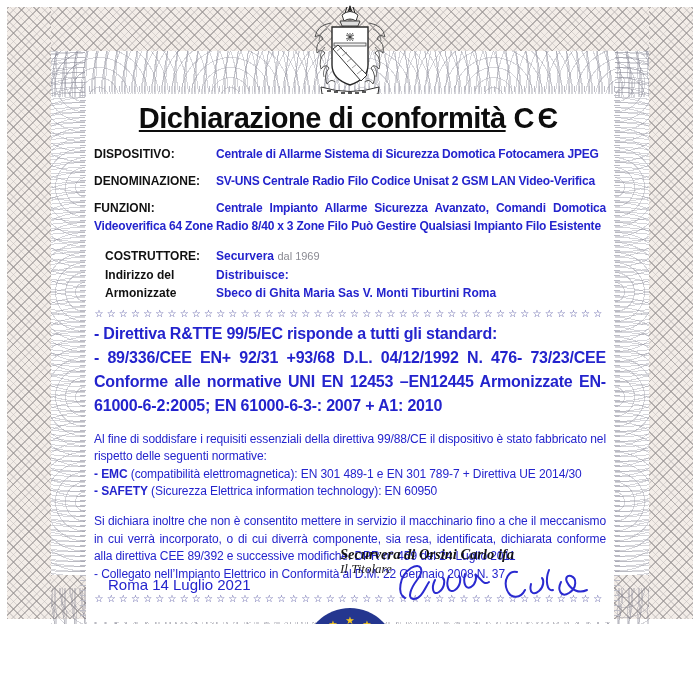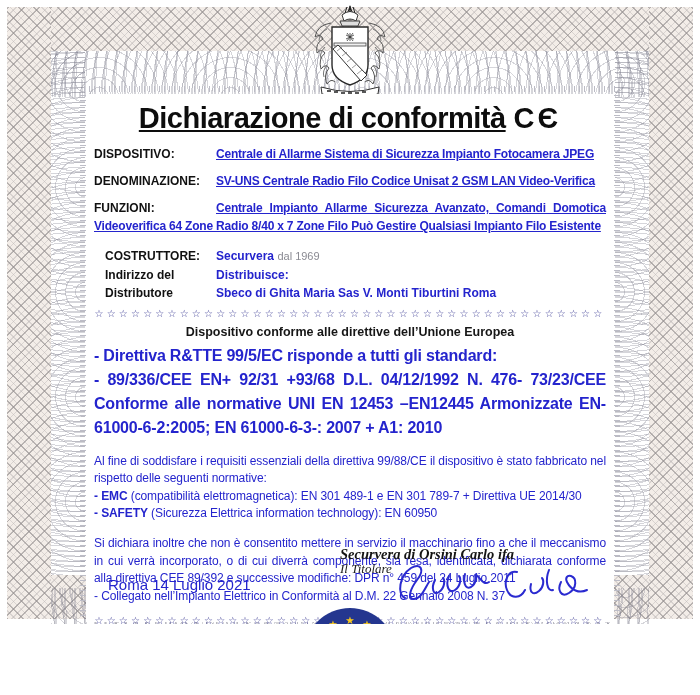--- a/index.html
+++ b/index.html
@@ -54,21 +54,21 @@
   .comb-left{left:80px;top:92px;height:524px;}
   .comb-right{left:614px;top:92px;height:524px;}
 
   
   .content{position:absolute;left:86px;top:94px;width:528px;height:528px;background:#fff;}
   .title{margin:8px 0 10px 0;text-align:center;font-size:29px;font-weight:bold;color:#0d0d0d;
          letter-spacing:-0.5px;}
   .title .t-main{text-decoration:underline;}
   .title .ce{margin-left:8px;letter-spacing:3px;}
   .field{clear:left;margin:0 8px 9px 8px;font-size:12px;font-weight:bold;line-height:1.5;
-         color:#2424cd;text-align:justify;letter-spacing:-0.2px;text-decoration:underline;}
+         color:#2424cd;text-align:justify;letter-spacing:-0.2px;}
   .field .lbl{float:left;width:122px;color:#111;text-align:left;letter-spacing:0;}
 
   .maker{clear:left;display:grid;grid-template-columns:122px 1fr;margin:12px 8px 4px 8px;
          font-size:12px;font-weight:bold;line-height:1.55;}
   .maker .mc1 div{color:#111;margin-left:11px;}
   .maker .mc2 div{color:#2424cd;}
   .since{font-size:11px;color:#8a8a92;font-weight:normal;}
 
   .stars{margin:5px 0 3px 0;text-align:center;color:#3c3c94;font-size:10px;letter-spacing:3.2px;
          white-space:nowrap;overflow:hidden;}
@@ -140,47 +140,46 @@
   </div>
 
   <div class="content">
 
     <div class="title">
       <span class="t-main">Dichiarazione di conformità</span><span class="ce">CЄ</span>
     </div>
 
     <p class="field">
       <span class="lbl">DISPOSITIVO:</span>
-      <span>Centrale di Allarme Sistema di Sicurezza Impianto Fotocamera JPEG</span>
+      <span>Centrale di Allarme Sistema di Sicurezza Domotica Fotocamera JPEG</span>
     </p>
     <p class="field">
       <span class="lbl">DENOMINAZIONE:</span>
       <span>SV-UNS Centrale Radio Filo Codice Unisat 2 GSM LAN Video-Verifica</span>
     </p>
     <p class="field">
       <span class="lbl">FUNZIONI:</span>
-      <span>Centrale Impianto Allarme Sicurezza Avanzato, Comandi Domotica Videoverifica 64 Zone Radio 8/40 x 7 Zone Filo Può Gestire Qualsiasi Impianto Filo Esistente</span>
+      <span>Centrale Impianto Allarme Sicurezza Avanzato, Comandi Domotica Videoverifica 64 Zone Radio 8/40 x 3 Zone Filo Può Gestire Qualsiasi Impianto Filo Esistente</span>
     </p>
 
     <div class="maker">
       <div class="mc1">
         <div>COSTRUTTORE:</div>
         <div>Indirizzo del</div>
-        <div>Distributore</div>
+        <div>Armonizzate</div>
       </div>
       <div class="mc2">
         <div><span>Securvera</span> <span class="since">dal 1969</span></div>
         <div>Distribuisce:</div>
         <div>Sbeco di Ghita Maria Sas V. Monti Tiburtini Roma</div>
       </div>
     </div>
 
     <div class="stars">☆☆☆☆☆☆☆☆☆☆☆☆☆☆☆☆☆☆☆☆☆☆☆☆☆☆☆☆☆☆☆☆☆☆☆☆☆☆☆☆☆☆</div>
 
-    <div class="eu-heading">Dispositivo conforme alle direttive dell’Unione Europea</div>
     <div class="eu-lines">- Direttiva R&amp;TTE 99/5/EC risponde a tutti gli standard:</div>
     <div class="eu-lines">- 89/336/CEE EN+ 92/31 +93/68 D.L. 04/12/1992 N. 476- 73/23/CEE Conforme alle normative UNI EN 12453 –EN12445 Armonizzate EN-61000-6-2:2005; EN 61000-6-3-: 2007 + A1: 2010</div>
 
     <div class="para">
       <span>Al fine di soddisfare i requisiti essenziali della direttiva 99/88/CE il dispositivo è stato fabbricato nel rispetto delle seguenti normative:</span><br>
       <b>- EMC</b><span> (compatibilità elettromagnetica): EN 301 489-1 e EN 301 789-7 + Direttiva UE 2014/30</span><br>
       <b>- SAFETY</b><span> (Sicurezza Elettrica information technology): EN 60950</span>
     </div>
 
     <div class="para">

